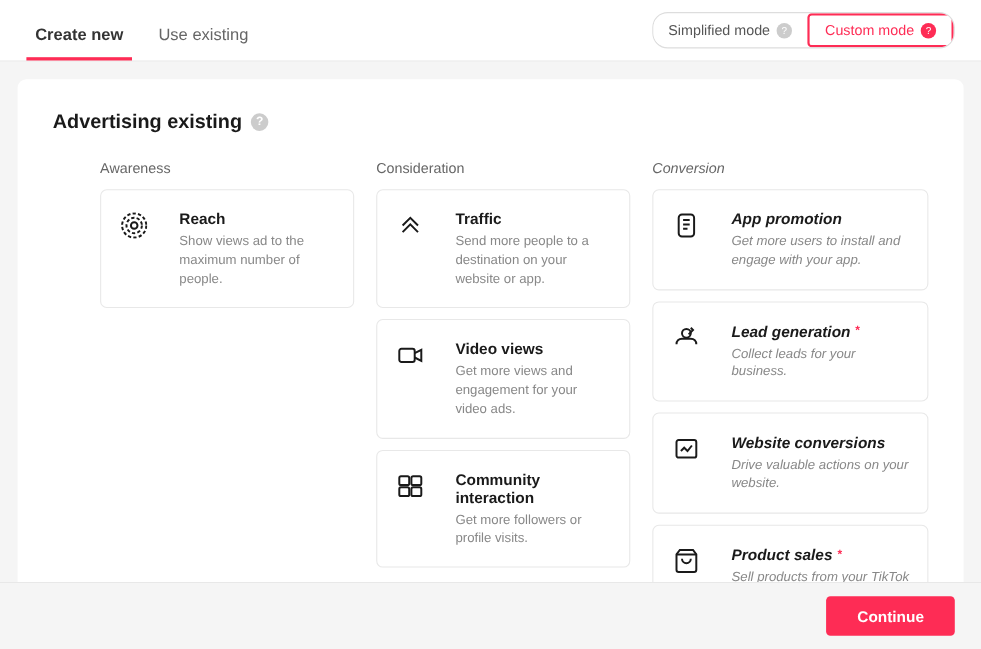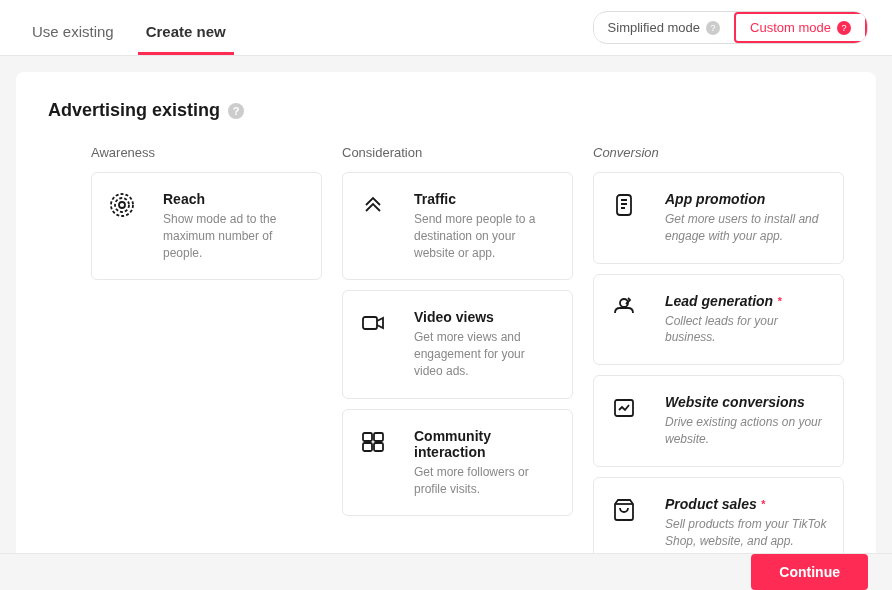--- a/index.html
+++ b/index.html
@@ -123,21 +123,21 @@
       font-weight: 700;
     }
     .obj-desc {
       font-size: 12px;
       color: #888;
       line-height: 1.4;
     }
 
     .footer-bar {
       background: #f5f5f5;
-      padding: 0 24px;
+      padding: 12px 24px;
       display: flex;
       justify-content: flex-end;
       position: fixed;
       bottom: 0;
       width: 892px;
       border-top: 1px solid #e8e8e8;
     }
     .continue-btn {
       background: #fe2c55;
       color: white;
@@ -149,22 +149,22 @@
       cursor: pointer;
     }
 
     .spacer { height: 60px; }
   </style>
 </head>
 <body>
 
 <div class="top-bar">
   <div class="tabs">
+    <div class="tab active">Create new</div>
     <div class="tab">Use existing</div>
-    <div class="tab active">Create new</div>
   </div>
   <div class="mode-toggle">
     <button class="mode-btn">
       <span>Simplified mode</span>
       <span class="mode-dot">?</span>
     </button>
     <button class="mode-btn active">
       <span>Custom mode</span>
       <span class="mode-dot pink">?</span>
     </button>
@@ -185,21 +185,21 @@
       <div class="obj-card">
         <div class="obj-icon">
           <svg width="24" height="24" viewBox="0 0 24 24" fill="none" stroke="currentColor" stroke-width="1.8">
             <circle cx="12" cy="12" r="3"></circle>
             <circle cx="12" cy="12" r="7" stroke-dasharray="3 2"></circle>
             <circle cx="12" cy="12" r="11" stroke-dasharray="3 2"></circle>
           </svg>
         </div>
         <div class="obj-text">
           <div class="obj-name">Reach</div>
-          <div class="obj-desc">Show mode ad to the maximum number of people.</div>
+          <div class="obj-desc">Show views ad to the maximum number of people.</div>
         </div>
       </div>
     </div>
 
     <div class="column">
       <div class="column-title">Consideration</div>
 
       <div class="obj-card">
         <div class="obj-icon">
           <svg width="24" height="24" viewBox="0 0 24 24" fill="none" stroke="currentColor" stroke-width="1.8">
@@ -274,21 +274,21 @@
 
       <div class="obj-card">
         <div class="obj-icon">
           <svg width="24" height="24" viewBox="0 0 24 24" fill="none" stroke="currentColor" stroke-width="1.8">
             <rect x="3" y="4" width="18" height="16" rx="2"></rect>
             <path d="M7 14l3-3 3 3 4-5"></path>
           </svg>
         </div>
         <div class="obj-text">
           <div class="obj-name">Website conversions</div>
-          <div class="obj-desc">Drive existing actions on your website.</div>
+          <div class="obj-desc">Drive valuable actions on your website.</div>
         </div>
       </div>
 
       <div class="obj-card">
         <div class="obj-icon">
           <svg width="24" height="24" viewBox="0 0 24 24" fill="none" stroke="currentColor" stroke-width="1.8">
             <path d="M6 2L3 6v14a2 2 0 002 2h14a2 2 0 002-2V6l-3-4z"></path>
             <line x1="3" y1="6" x2="21" y2="6"></line>
             <path d="M16 10a4 4 0 01-8 0"></path>
           </svg>

